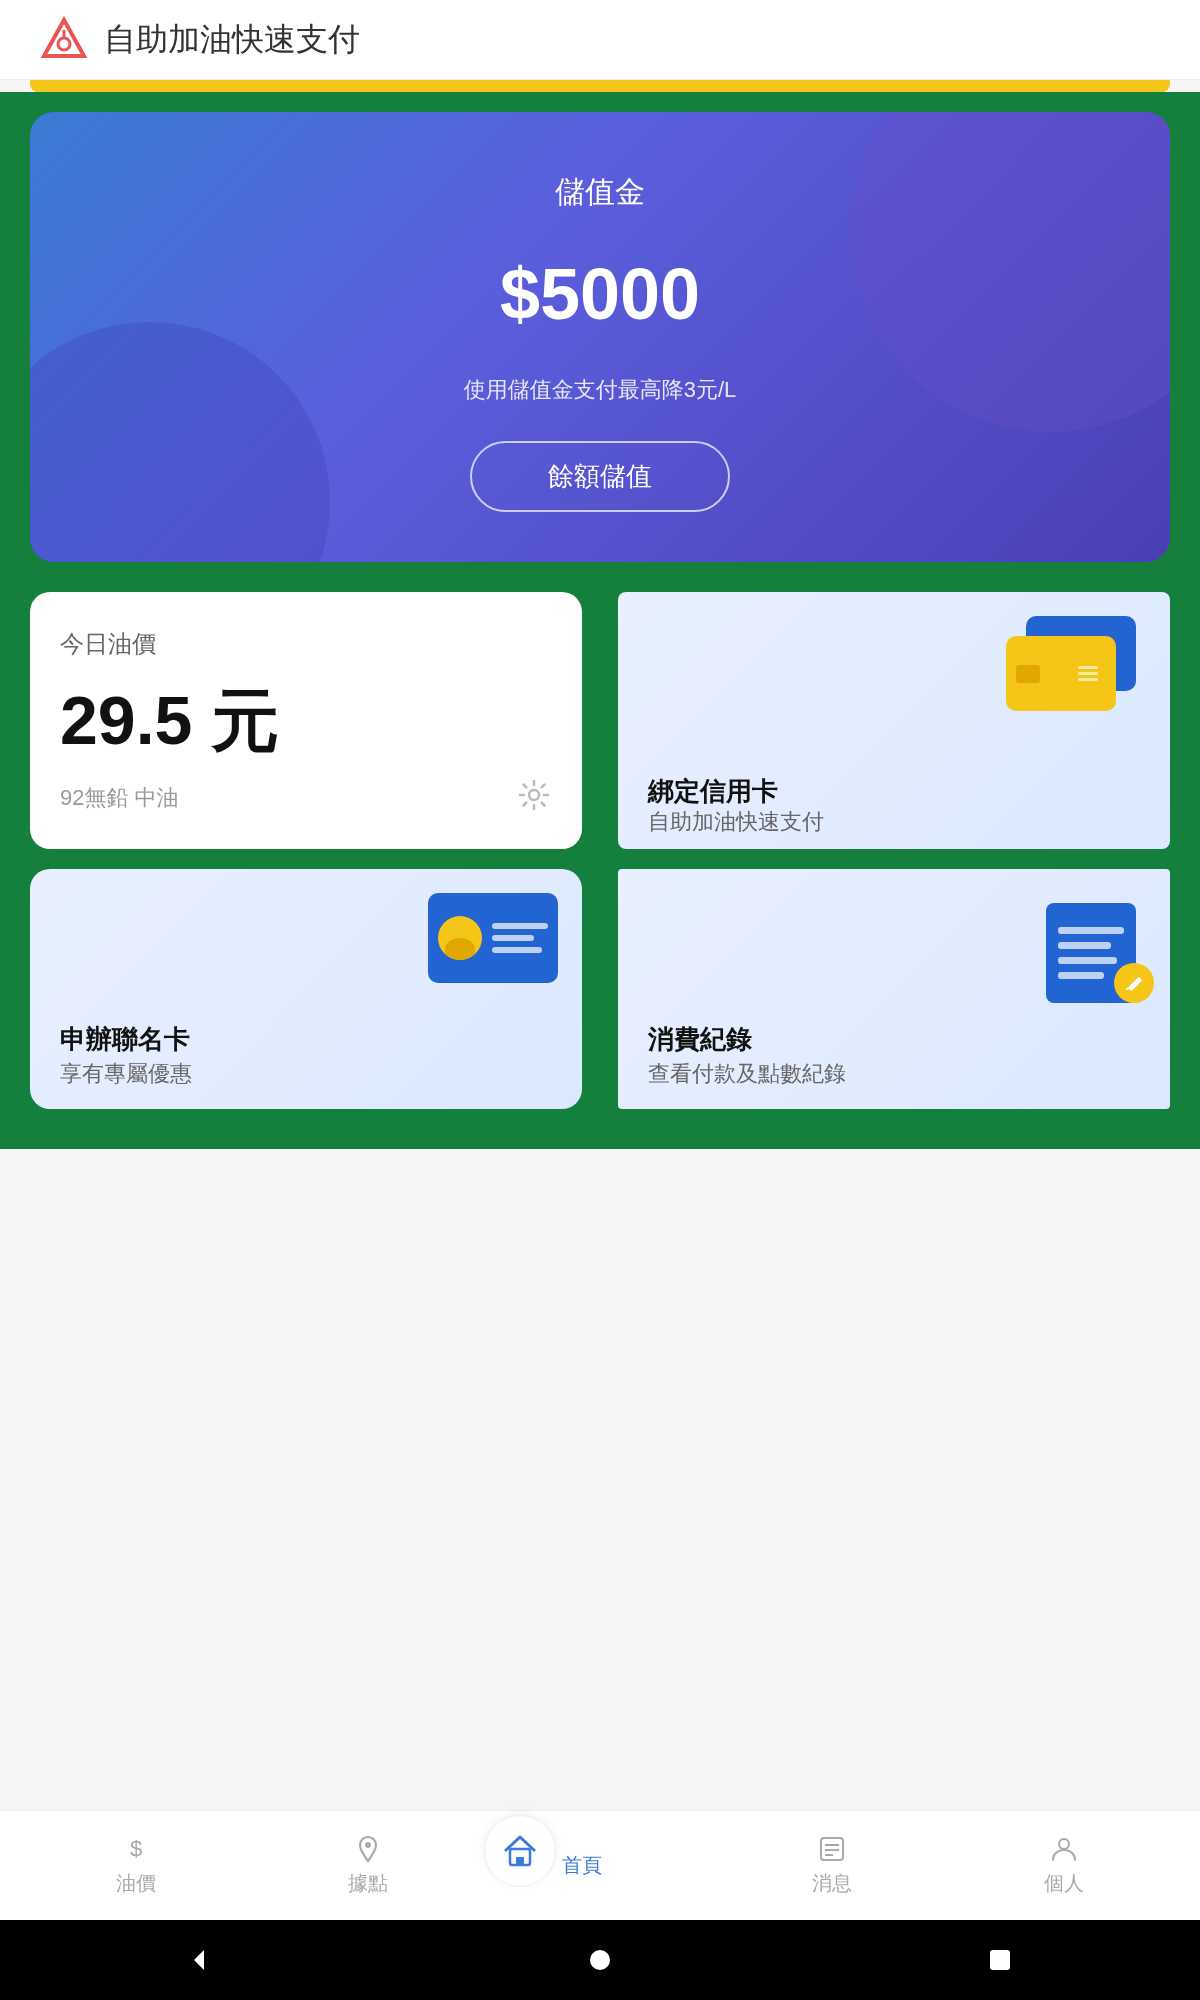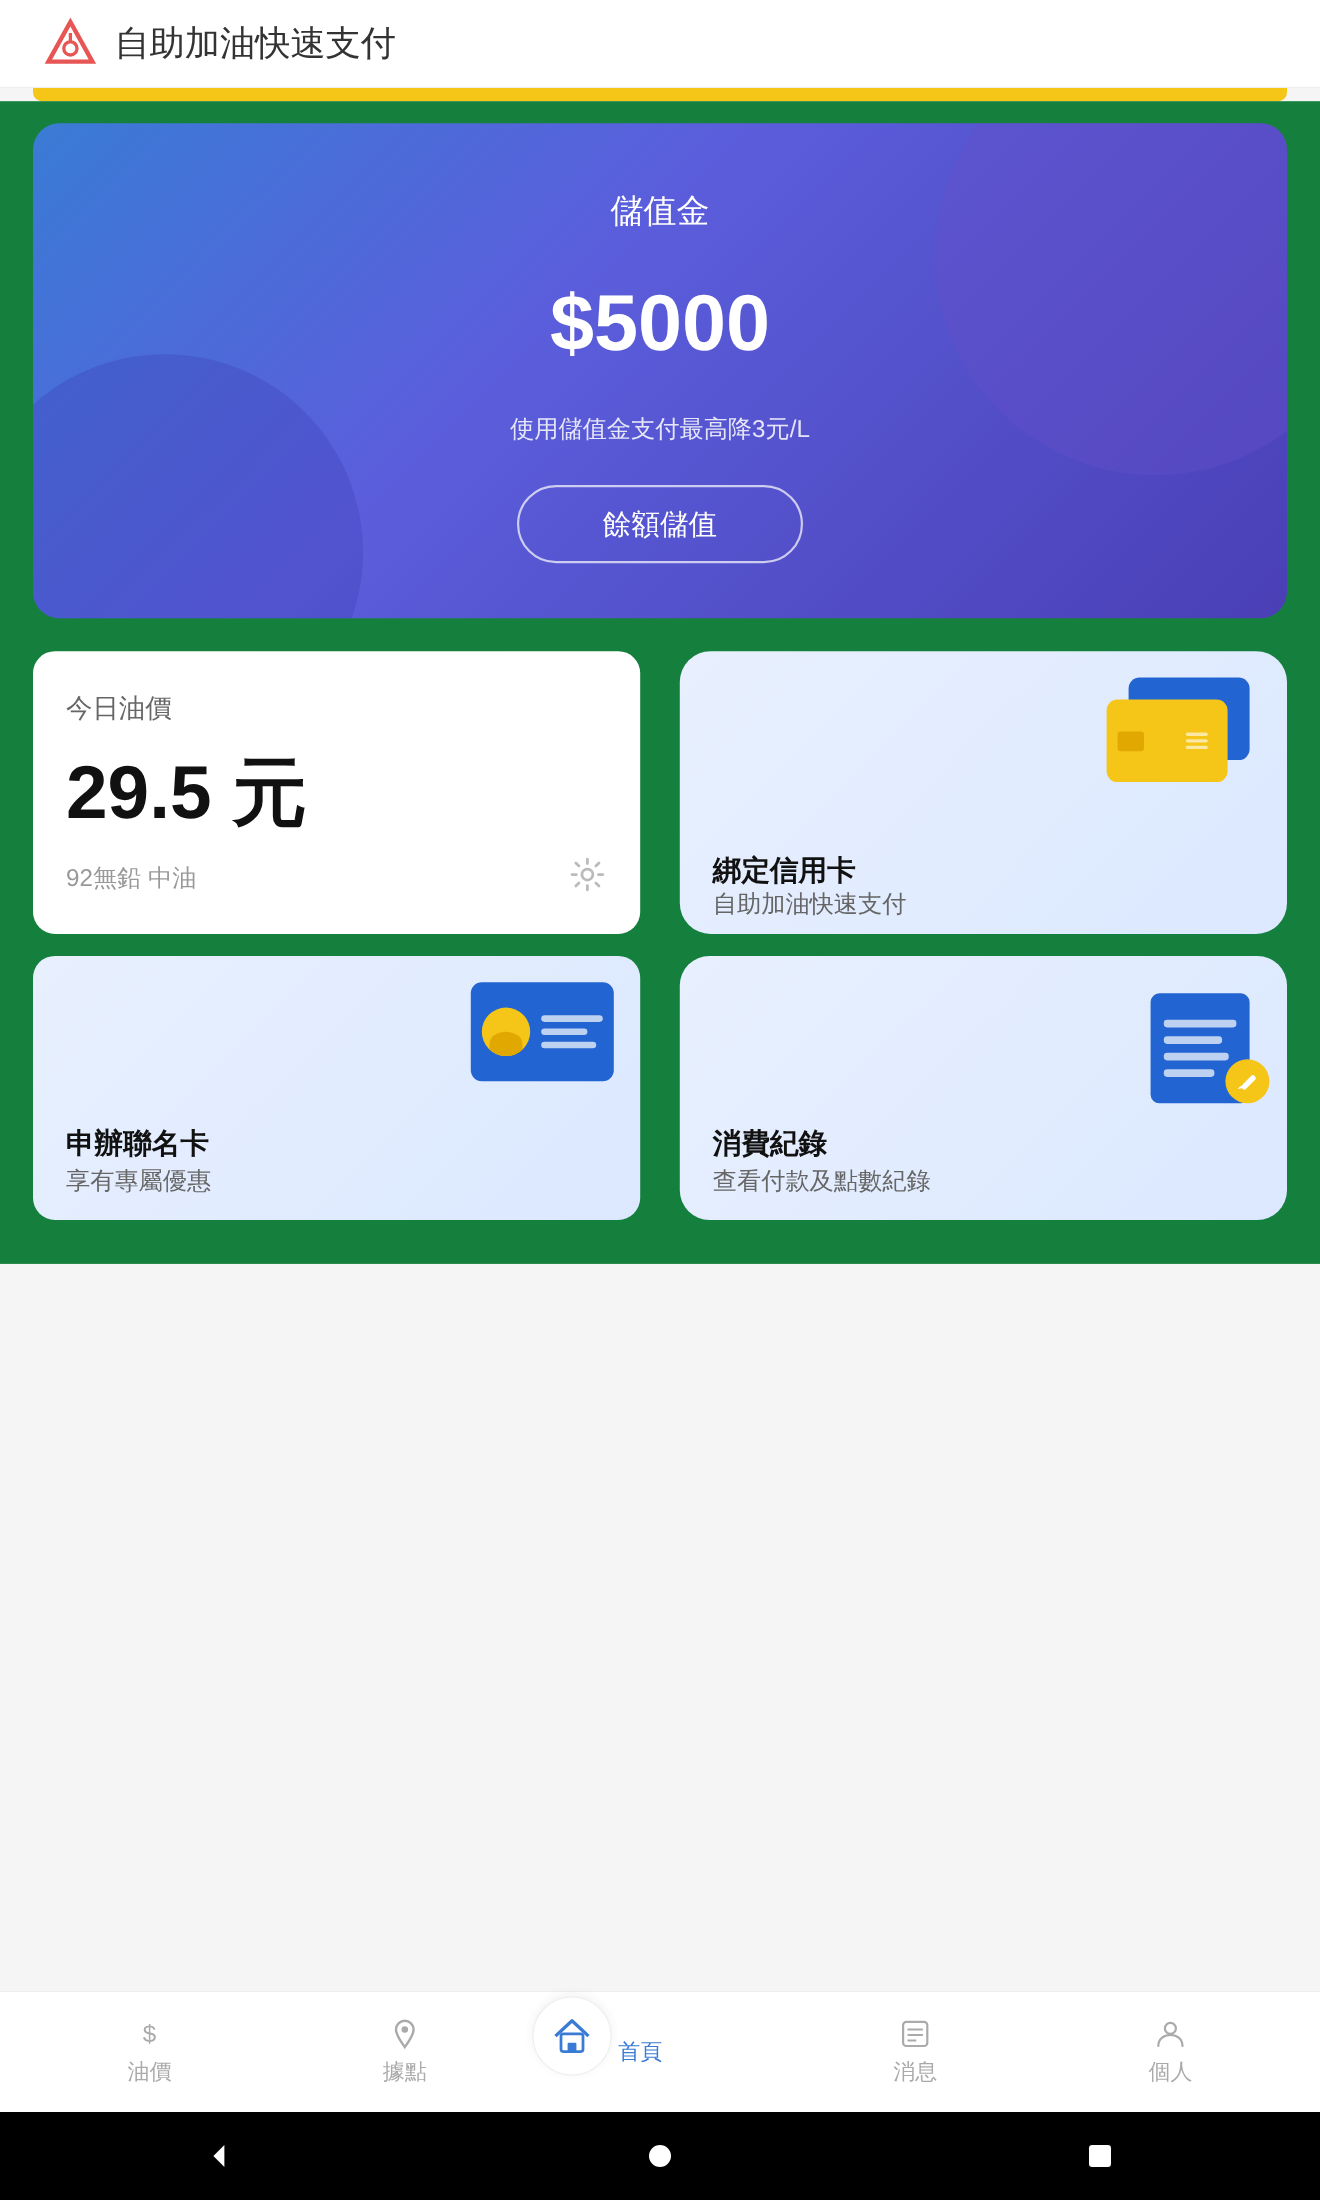--- a/index.html
+++ b/index.html
@@ -152,21 +152,21 @@
       right: 30px;
       bottom: 36px;
       width: 36px;
       height: 36px;
       color: #bbb;
     }
 
     
     .credit-card-widget {
       background: linear-gradient(135deg, #e8f0fe 0%, #dbe8ff 100%);
-      border-radius: 28px;
+      border-radius: 8px;
       padding: 36px 40px;
       position: relative;
       min-height: 220px;
     }
     .credit-card-icon-wrap {
       position: absolute;
       top: 24px;
       right: 24px;
     }
     .card-icon-stack {
@@ -293,21 +293,21 @@
       position: absolute;
       bottom: 20px;
       left: 30px;
       font-size: 22px;
       color: #666;
     }
 
     
     .transaction-widget {
       background: linear-gradient(135deg, #e8f0fe 0%, #dbe8ff 100%);
-      border-radius: 27px;
+      border-radius: 4px;
       padding: 56px 30px;
       position: relative;
       min-height: 240px;
     }
     .transaction-icon-wrap {
       position: absolute;
       top: 24px;
       right: 24px;
     }
     .doc-icon {

